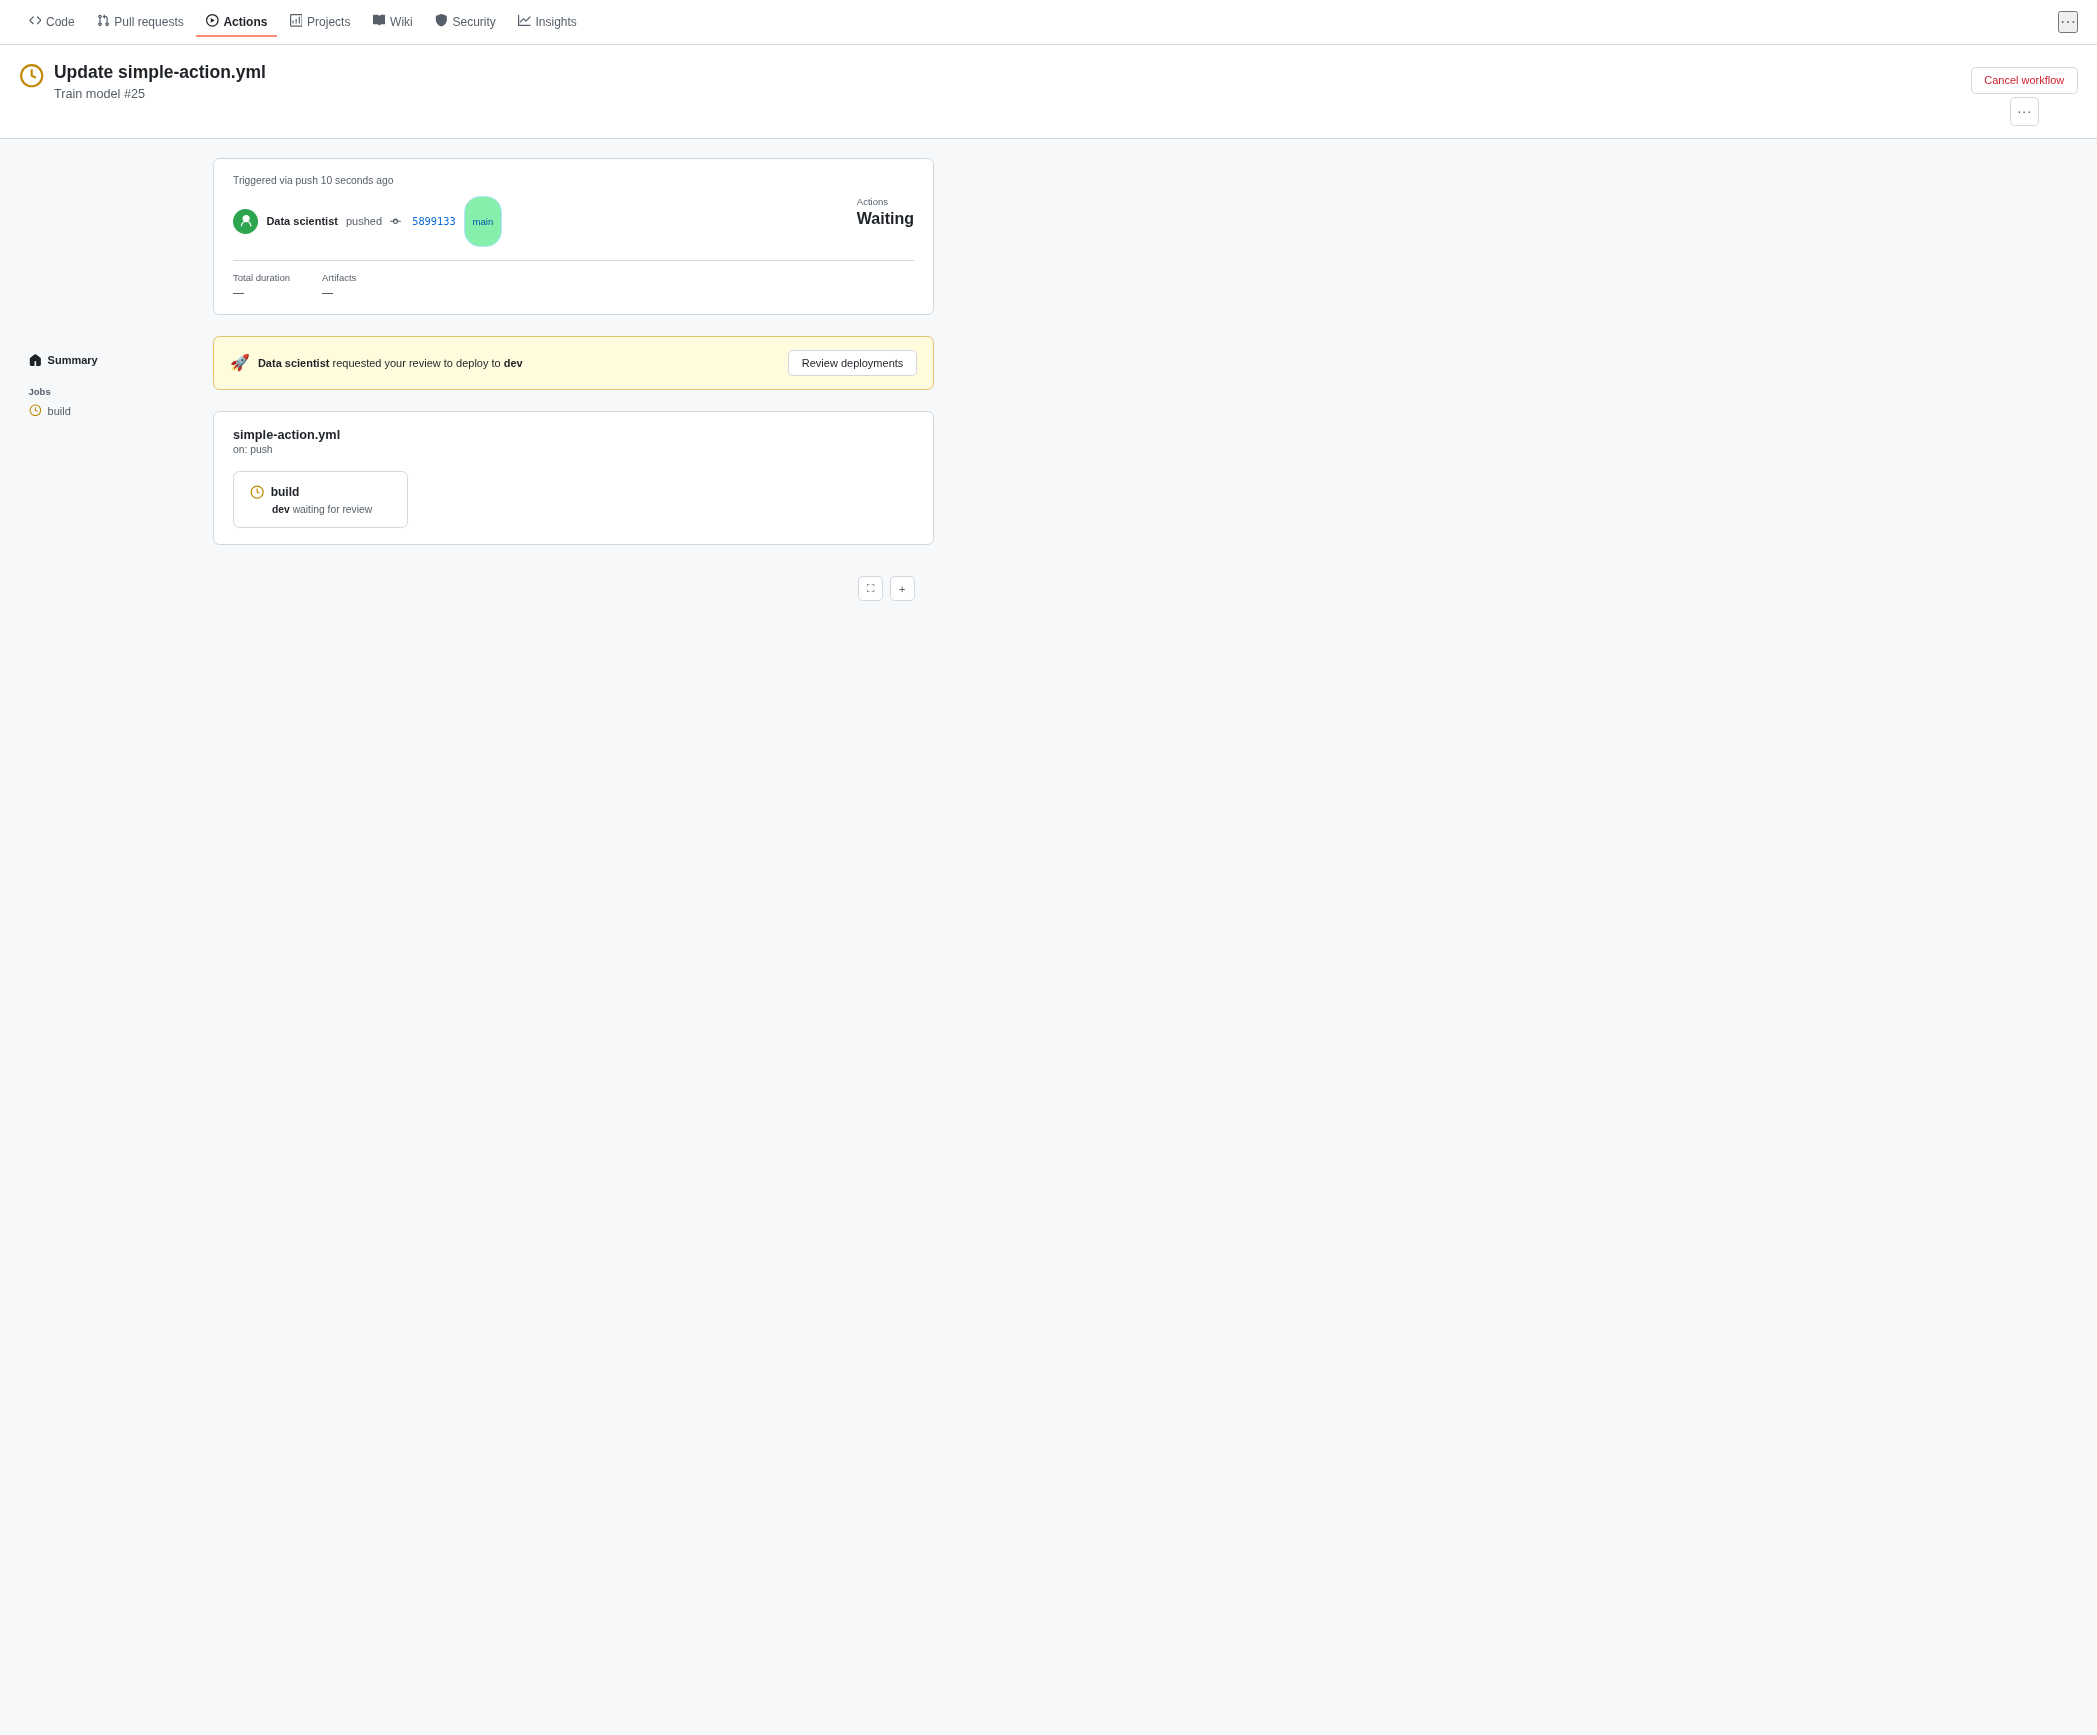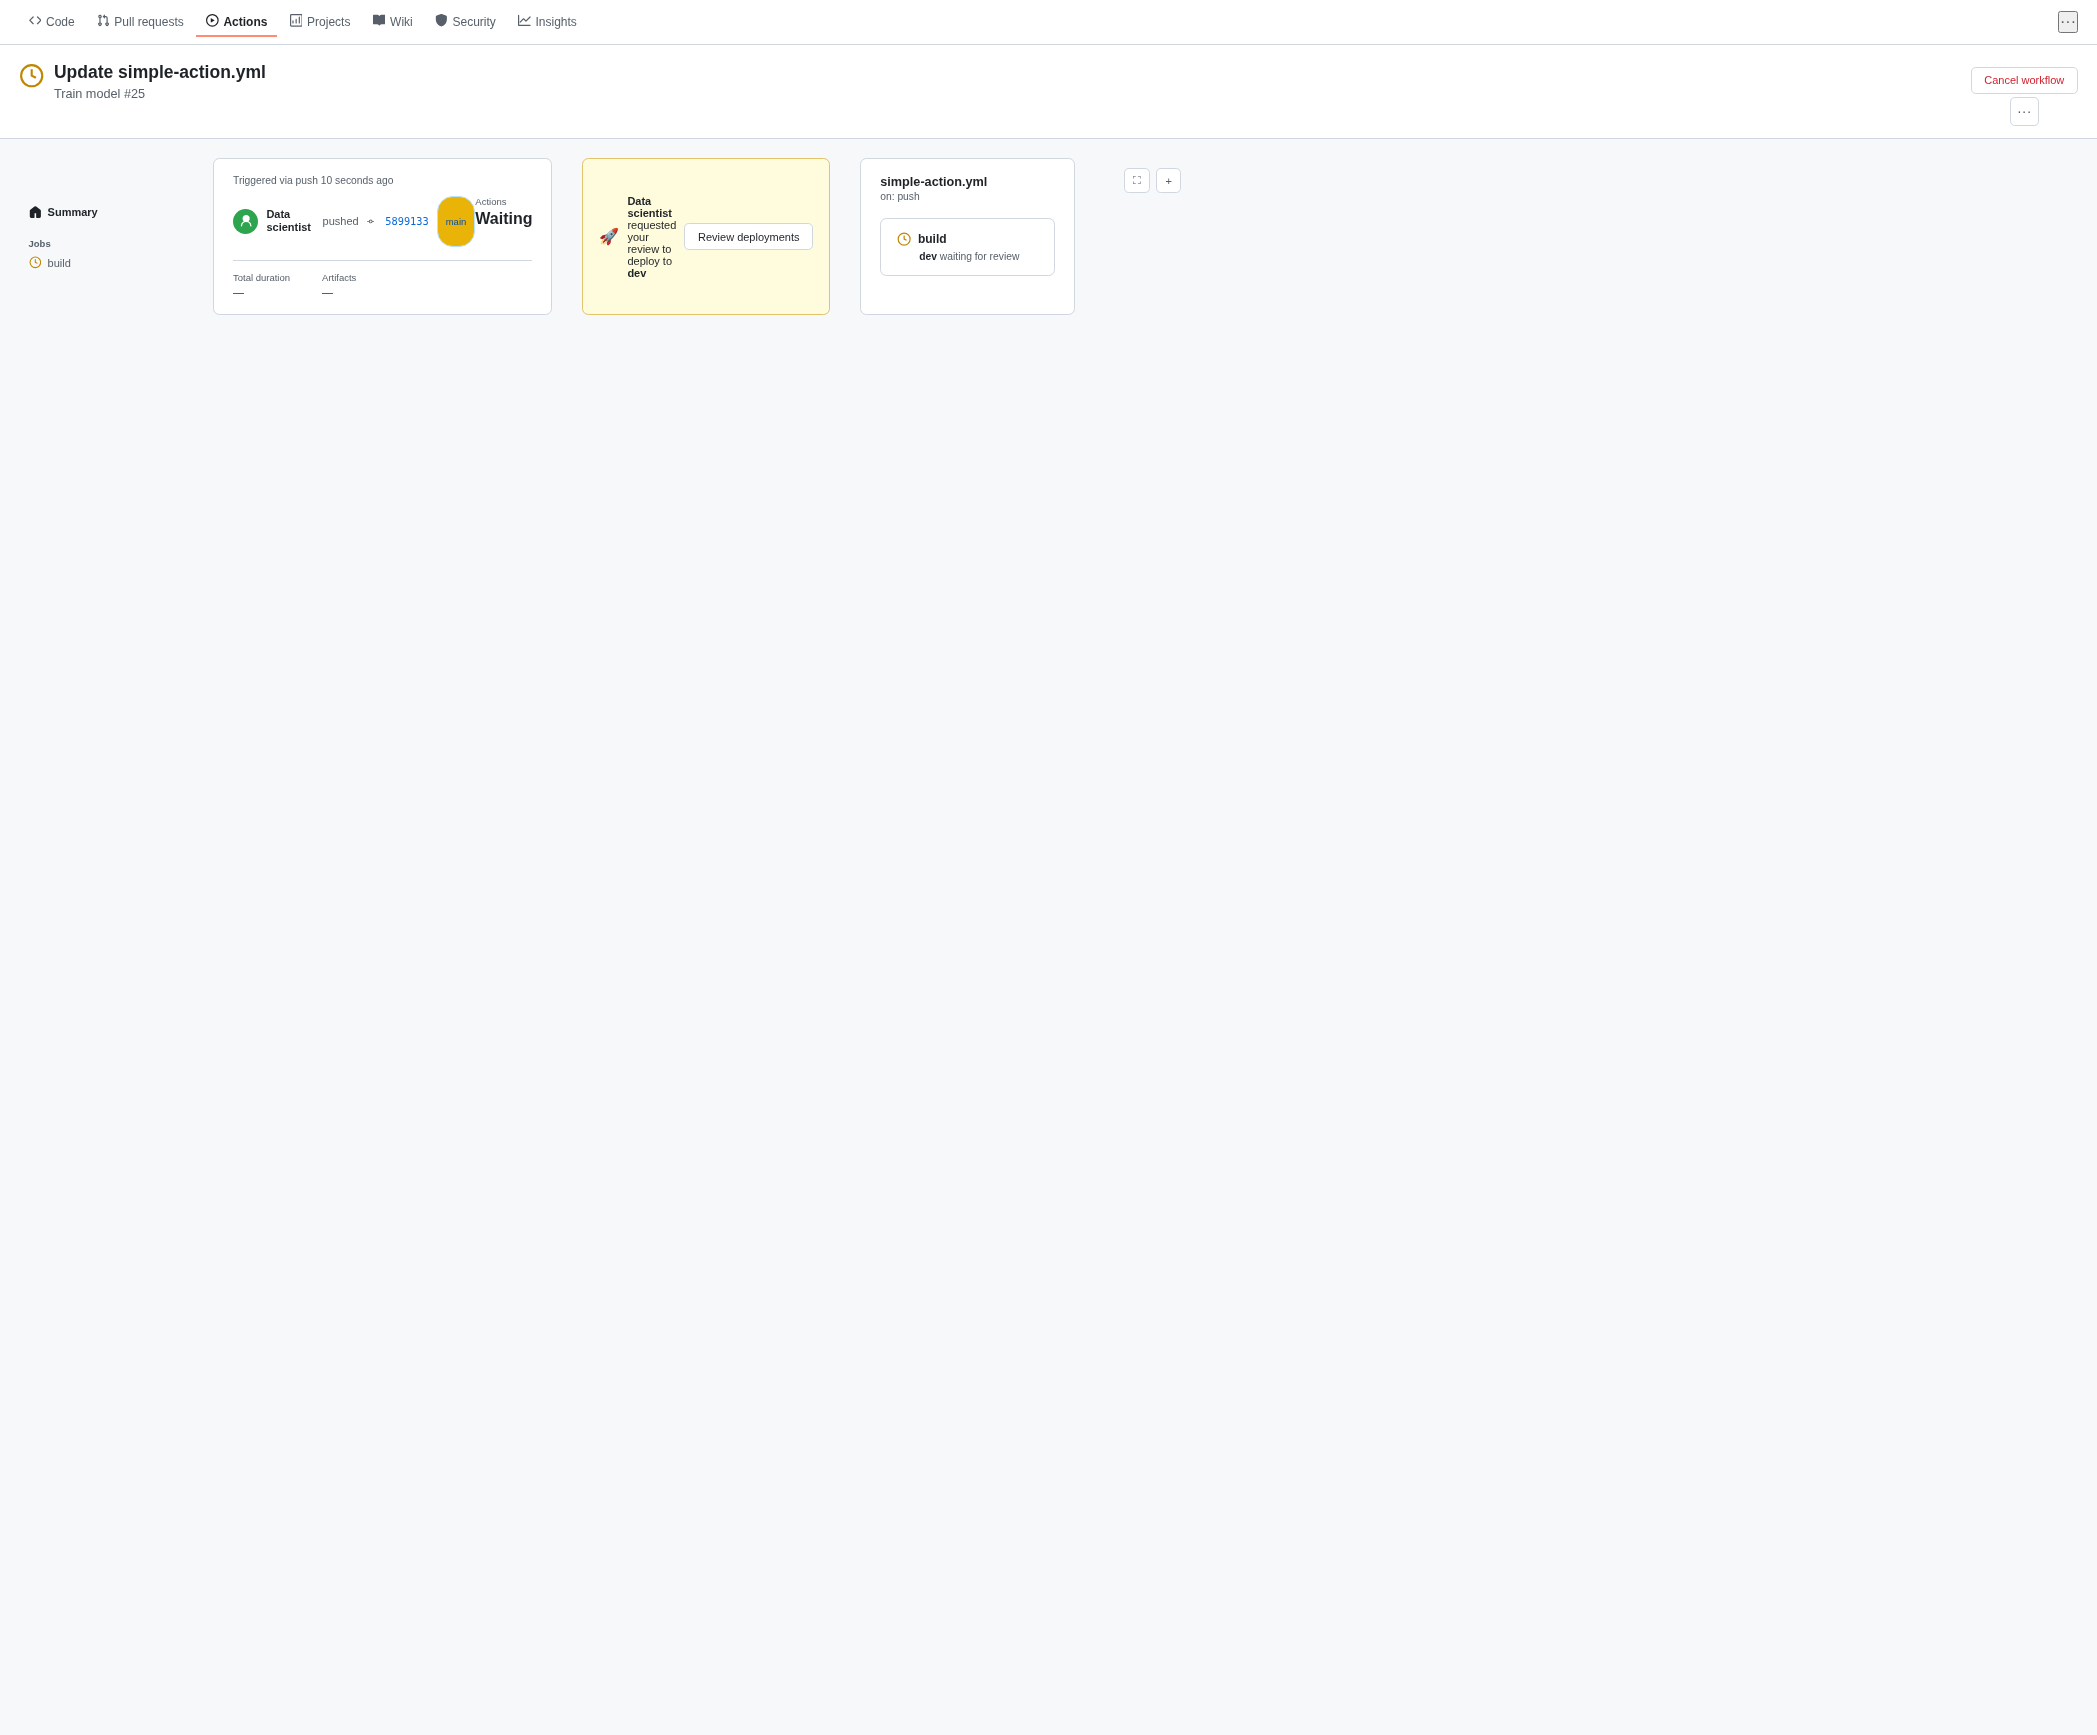--- a/index.html
+++ b/index.html
@@ -150,22 +150,22 @@
       border-radius: 4.8px;
       cursor: pointer;
       font-size: 11px;
       color: #57606a;
     }
 
     
     .main-content {
       flex: 1;
       display: flex;
-      flex-direction: row;
-      gap: 30px;
+      flex-direction: column;
+      gap: 21px;
     }
 
     
     .info-card {
       background: #ffffff;
       border: 0.8px solid #d0d7de;
       border-radius: 6.4px;
       padding: 16px 19px;
     }
     .triggered-text {
@@ -198,21 +198,21 @@
       font-size: 11px;
       color: #57606a;
     }
     .commit-hash {
       font-size: 10.3px;
       color: #0969da;
       font-family: monospace;
       margin-left: 3.2px;
     }
     .branch-badge {
-      background: #eab308;
+      background: #86efac;
       color: #0550ae;
       border: 0.8px solid #b6e3ff;
       border-radius: 16px;
       padding: 19px 8px;
       font-size: 9.5px;
       font-weight: 500;
     }
     .status-section {
       margin-left: auto;
     }

